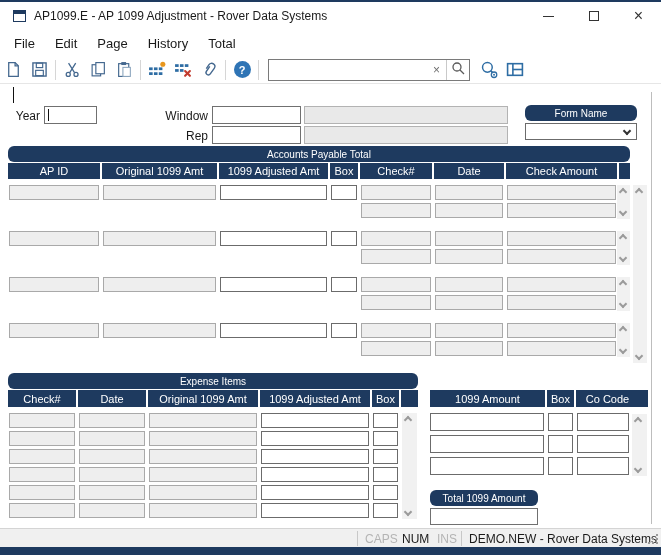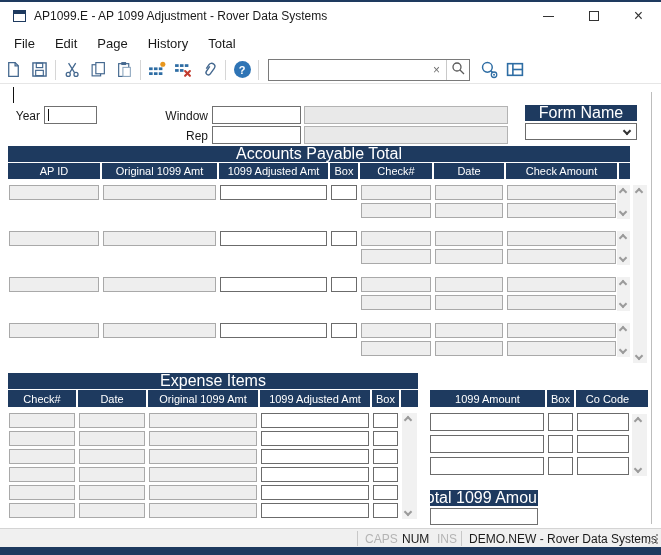--- a/index.html
+++ b/index.html
@@ -39,21 +39,21 @@
 
   
   #content { position:absolute; left:0; top:84px; width:661px; height:444px; background:#fff; }
   #right-edge { position:absolute; left:651px; top:8px; height:432px; width:1px; background:#bdbdbd; }
 
   .lbl { position:absolute; font-size:12px; color:#1a1a1a; text-align:right; }
   .inp  { position:absolute; background:#fff; border:1px solid #707070; }
   .ginp { position:absolute; background:#e9e9e9; border:1px solid #b3b3b3; }
   .caret { position:absolute; width:1px; height:12px; background:#111; }
 
-  .navyhdr { position:absolute; background:var(--navy); color:#fff; font-size:16px; display:flex; align-items:center; justify-content:center; white-space:nowrap; }
+  .navyhdr { position:absolute; background:var(--navy); color:#fff; font-size:10px; display:flex; align-items:center; justify-content:center; white-space:nowrap;border-radius:6px; }
   .colhdr  { position:absolute; background:var(--navy); color:#fff; font-size:11px; display:flex; align-items:center; justify-content:center; white-space:nowrap; overflow:hidden; }
 
   .fld { position:absolute; height:15px; }
   .fld.g { background:#eeeeee; border:1px solid #a9a9a9; }
   .fld.w { background:#ffffff; border:1px solid #6b6b6b; }
 
   .sb { position:absolute; background:#f1f1f1; }
   .chv { position:absolute; width:6px; height:6px; border-left:2px solid #9b9b9b; border-top:2px solid #9b9b9b; }
   .chv.up   { transform:rotate(45deg); }
   .chv.down { transform:rotate(225deg); }

